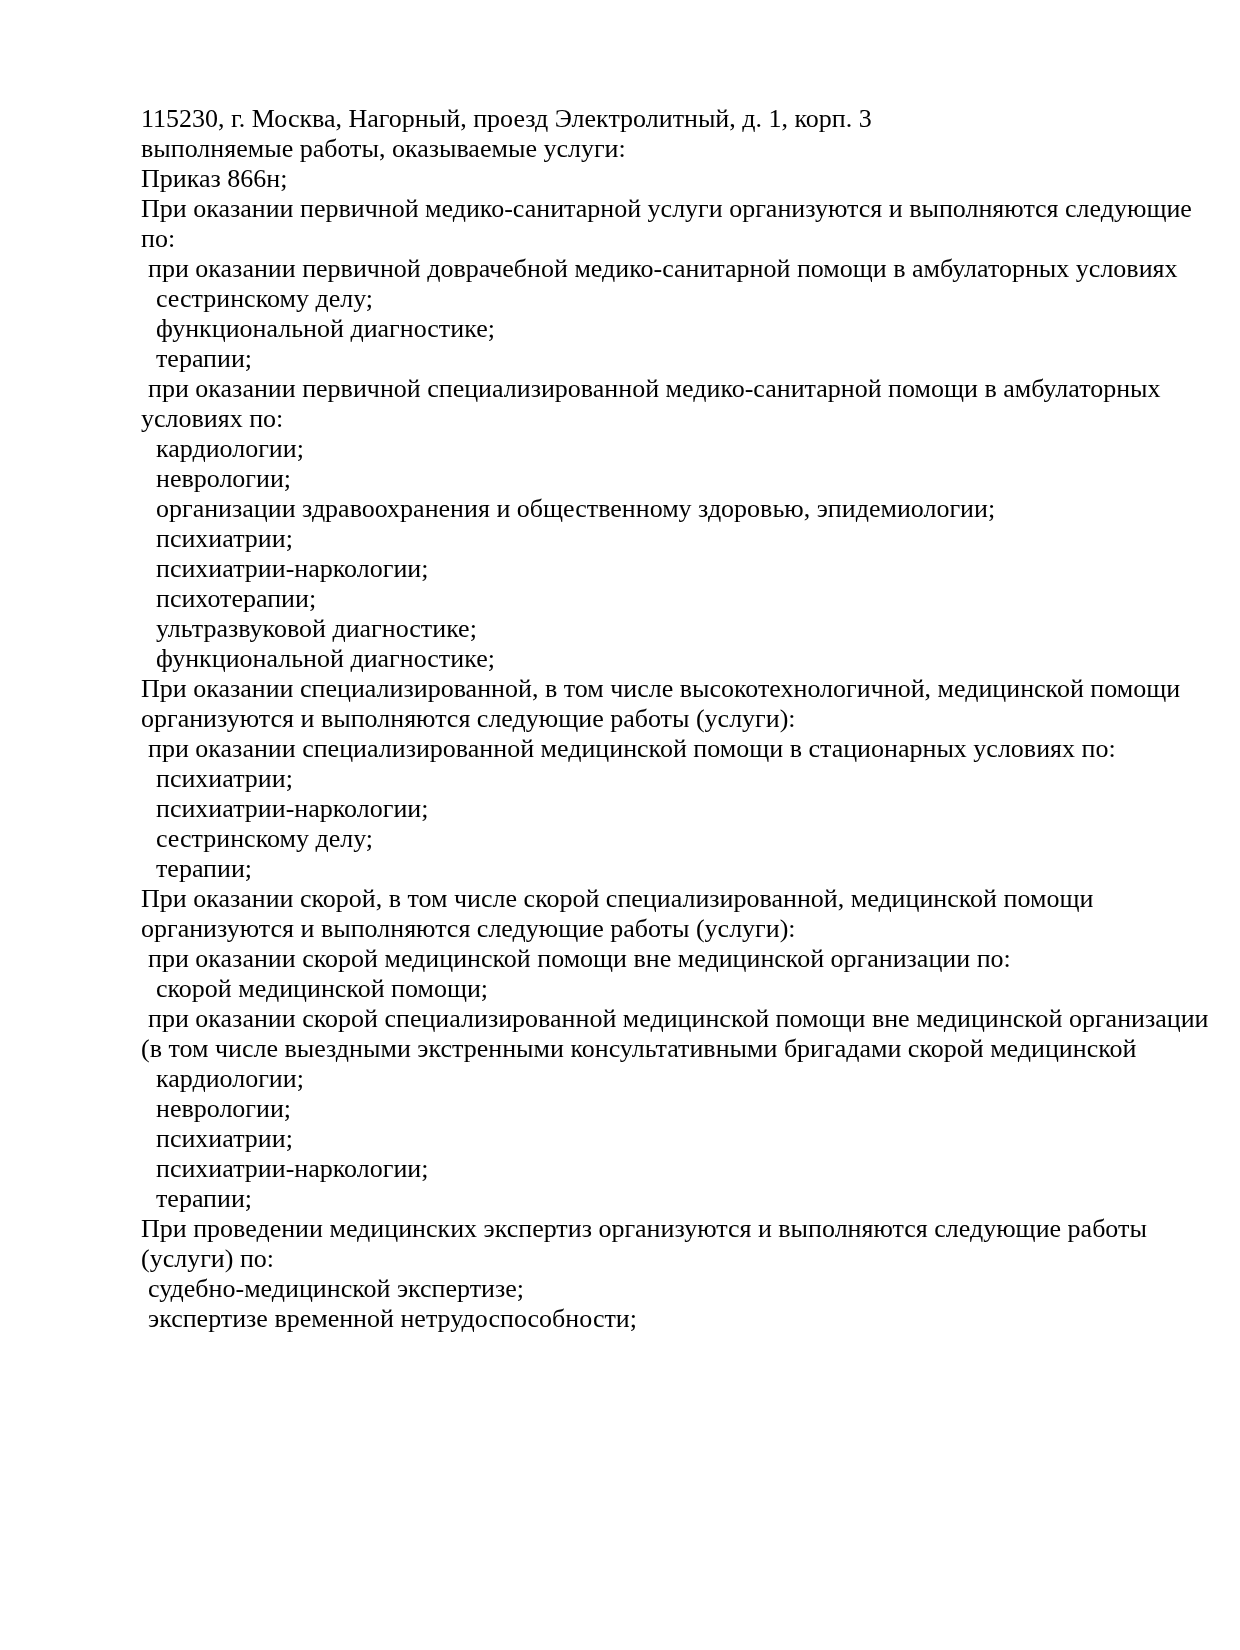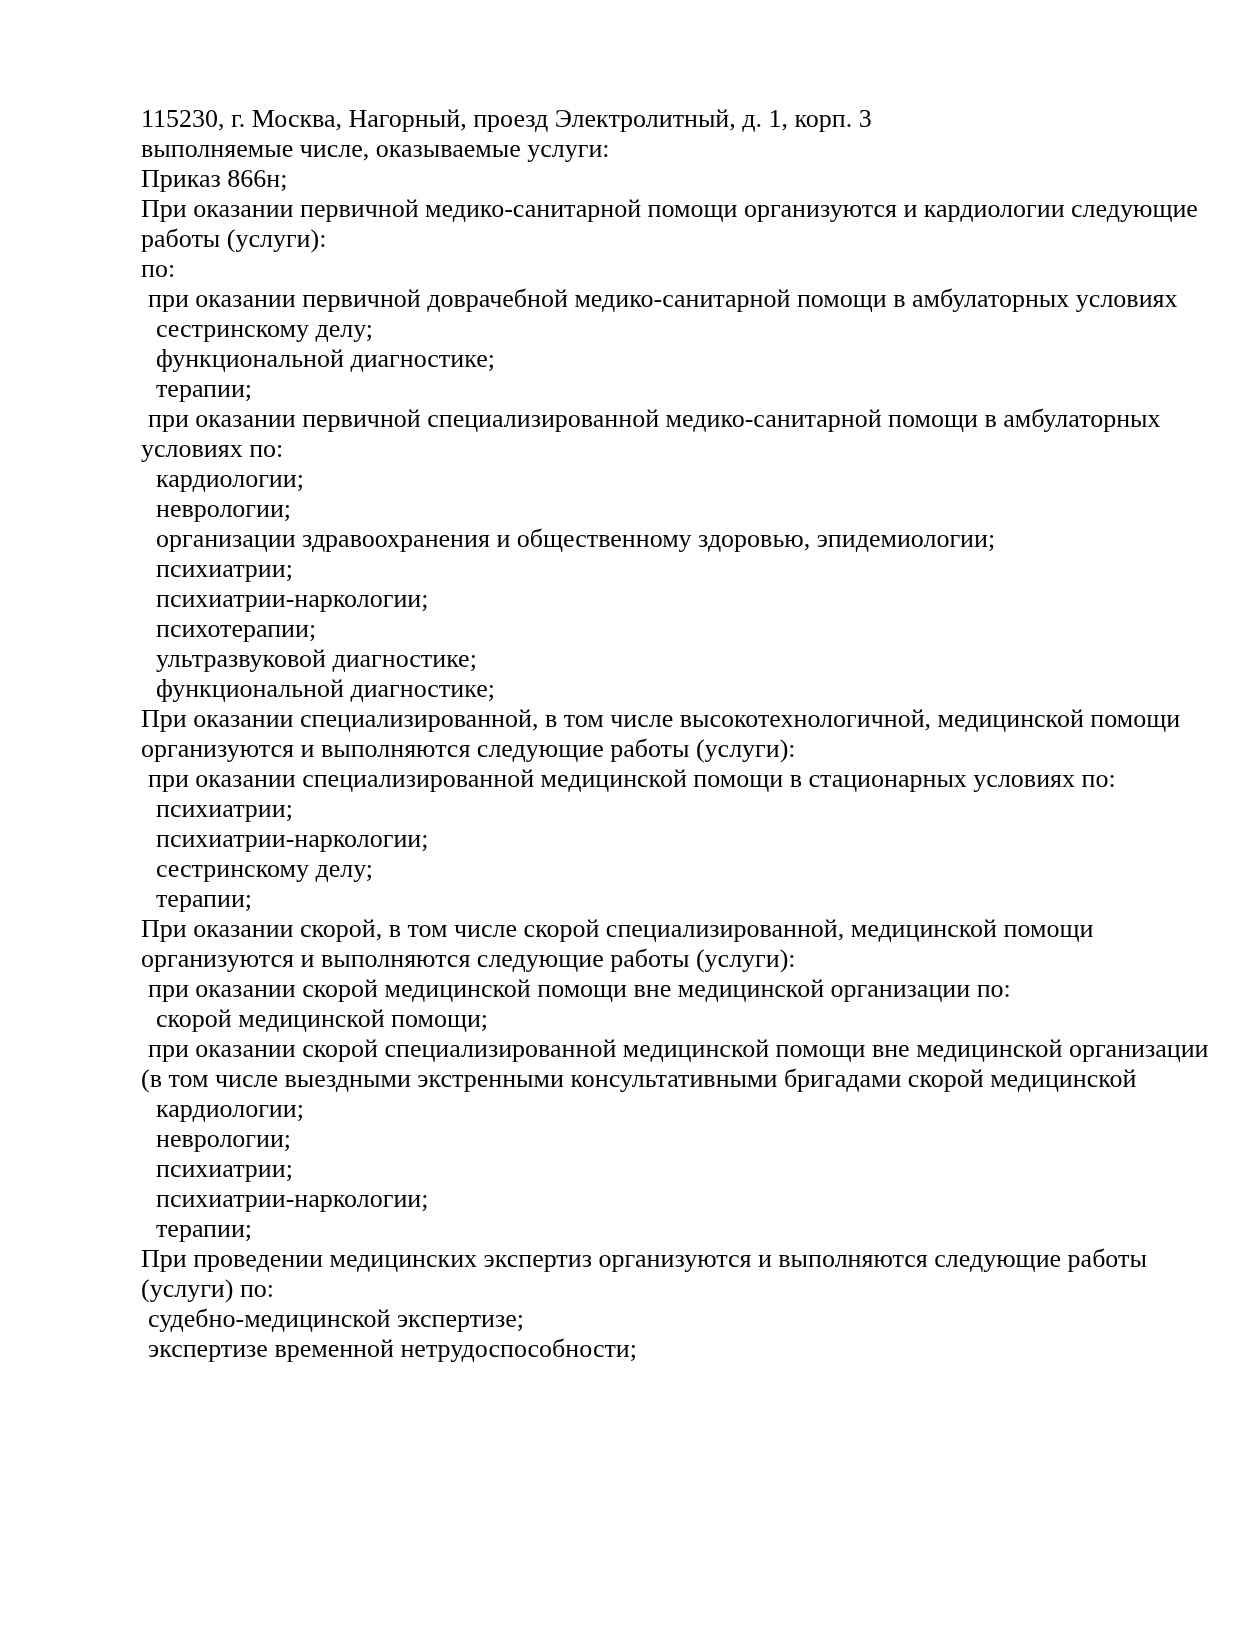--- a/index.html
+++ b/index.html
@@ -39,24 +39,23 @@
   .indent-0 { padding-left: 0; }
   .indent-1 { padding-left: 7px; }
   .indent-2 { padding-left: 15px; }
 </style>
 </head>
 <body style="background: rgb(255, 255, 255);">
 
 <div class="page">
   <div class="text-block" style="color: rgb(0, 0, 0);">
       <div class="line indent-0">115230, г. Москва, Нагорный, проезд Электролитный, д. 1, корп. 3</div>
-      <div class="line indent-0">выполняемые числе, оказываемые услуги:</div>
+      <div class="line indent-0">выполняемые работы, оказываемые услуги:</div>
       <div class="line indent-0">Приказ 866н;</div>
-      <div class="line indent-0">При оказании первичной медико-санитарной помощи организуются и кардиологии следующие</div>
-      <div class="line indent-0">работы (услуги):</div>
+      <div class="line indent-0">При оказании первичной медико-санитарной услуги организуются и выполняются следующие</div>
       <div class="line indent-0">по:</div>
       <div class="line indent-1">при оказании первичной доврачебной медико-санитарной помощи в амбулаторных условиях</div>
       <div class="line indent-2">сестринскому делу;</div>
       <div class="line indent-2">функциональной диагностике;</div>
       <div class="line indent-2">терапии;</div>
       <div class="line indent-1">при оказании первичной специализированной медико-санитарной помощи в амбулаторных</div>
       <div class="line indent-0">условиях по:</div>
       <div class="line indent-2">кардиологии;</div>
       <div class="line indent-2">неврологии;</div>
       <div class="line indent-2">организации здравоохранения и общественному здоровью, эпидемиологии;</div>

